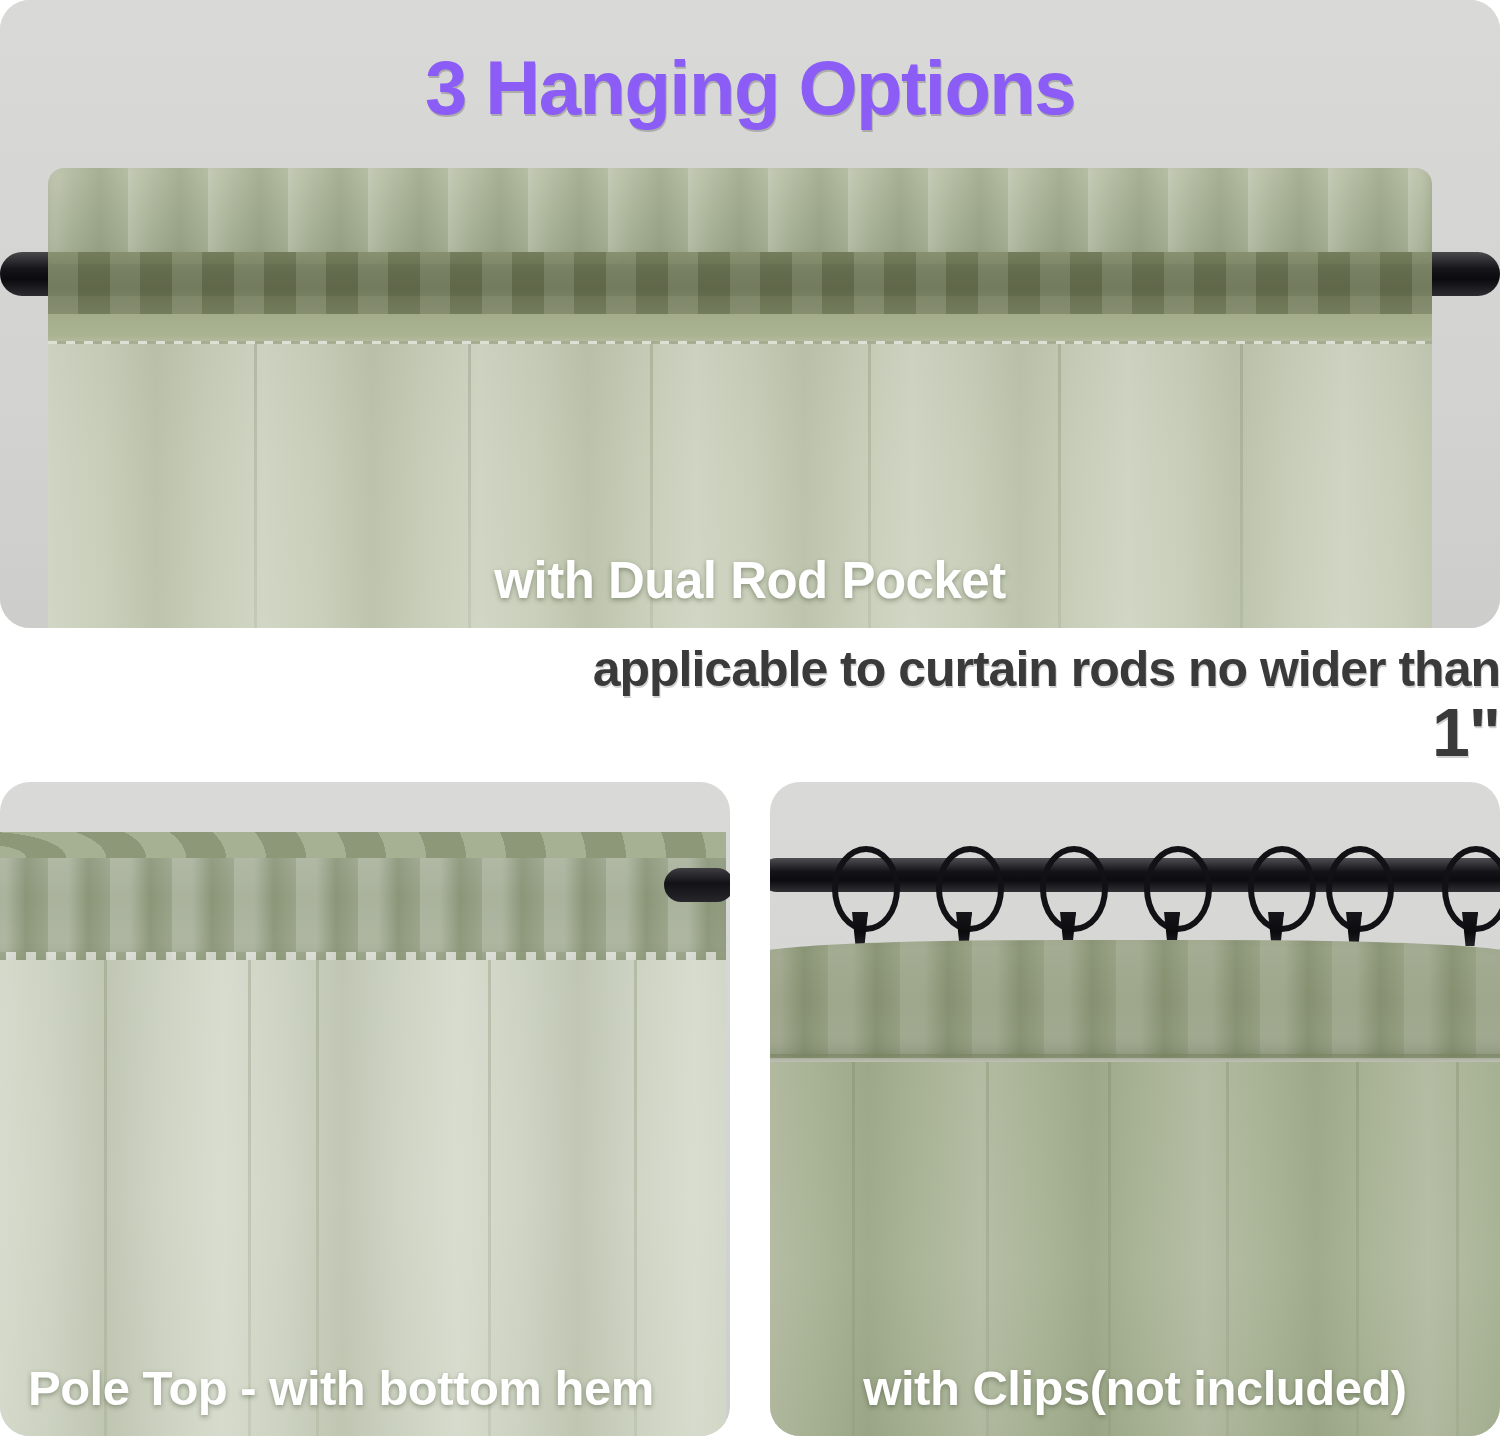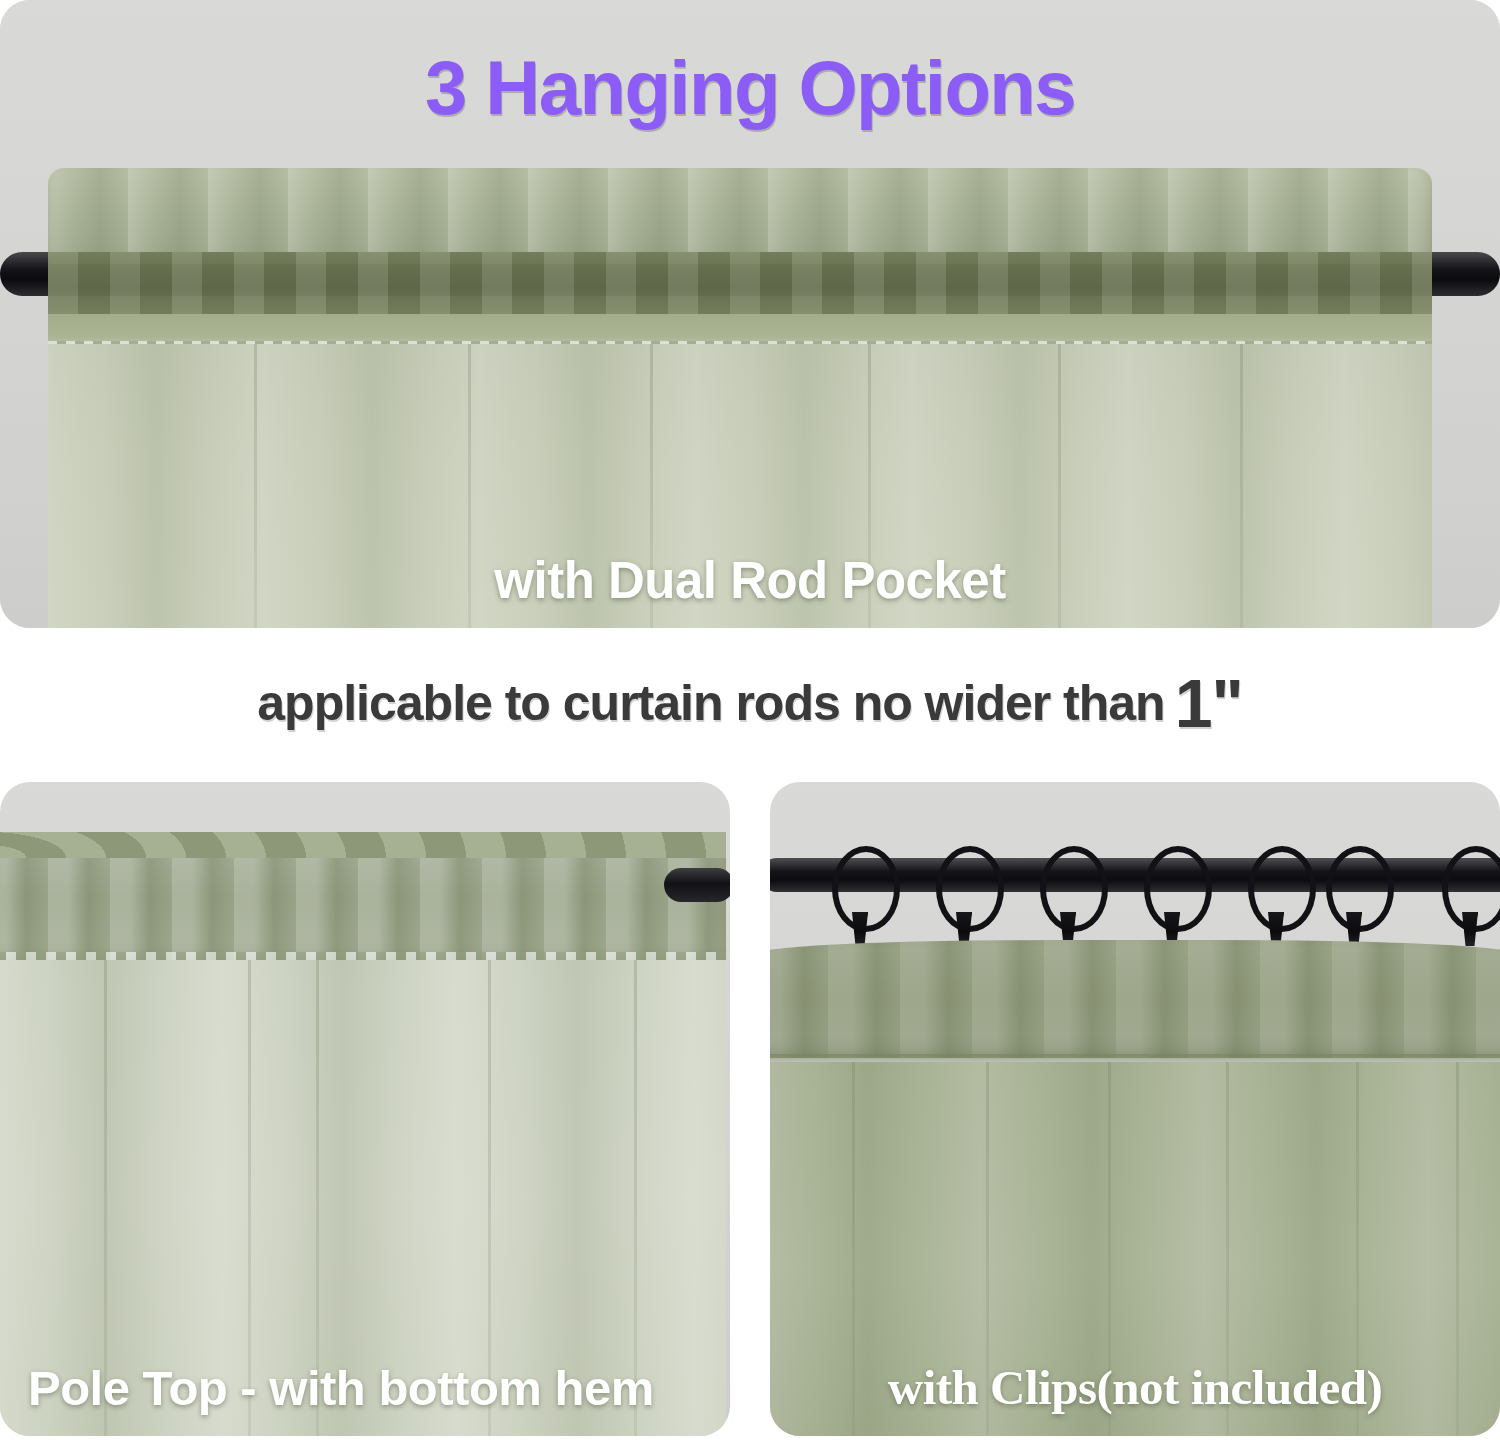--- a/index.html
+++ b/index.html
@@ -79,23 +79,23 @@
   
   .cap{position:absolute;color:#ffffff;font-weight:bold;
     letter-spacing:-.5px;
     text-shadow:0 2px 5px rgba(60,70,45,.45);
     white-space:nowrap;}
 
   #cap-top{left:50%;transform:translateX(-50%);bottom:18px;font-size:51px;}
 
   
   #subtitle{position:absolute;left:0;top:628px;width:1500px;height:150px;
-    display:flex;align-items:center;justify-content:center;
+    display:flex;align-items:flex-end;justify-content:center;
     color:#3a3a3a;font-weight:bold;font-size:50px;letter-spacing:-1px;
-    text-shadow:1px 2px 0 rgba(0,0,0,.18);white-space:nowrap;}
+    text-shadow:1px 2px 0 rgba(0,0,0,.18);white-space:nowrap;flex-direction:column;}
   #subtitle .big{font-size:68px;margin-left:10px;line-height:1;}
 
   
   #panel-bl{left:0;top:782px;width:730px;height:654px;}
   #panel-br{left:770px;top:782px;width:730px;height:654px;}
 
   
   .bl-header{position:absolute;left:-14px;top:62px;width:740px;height:118px;
     background:
       repeating-linear-gradient(90deg,
@@ -151,21 +151,21 @@
     background:
       repeating-linear-gradient(90deg,
         rgba(255,255,255,.14) 0px,
         rgba(255,255,255,.02) 56px,
         rgba(112,124,90,.18) 112px,
         rgba(255,255,255,.02) 170px,
         rgba(255,255,255,.14) 224px),
       linear-gradient(180deg,#a7b193 0%,#abb598 55%,#a4ae90 100%);}
 
   #cap-bl{left:28px;bottom:20px;font-size:49px;}
-  #cap-br{left:50%;transform:translateX(-50%);bottom:20px;font-size:49px;font-family:Liberation Serif, serif;}
+  #cap-br{left:50%;transform:translateX(-50%);bottom:20px;font-size:49px;}
 </style>
 </head>
 <body>
 
 <div class="panel" id="panel-top">
   <div class="wall"></div>
 
   <div class="rod-top"></div>
 
   <div class="curtain-top">

